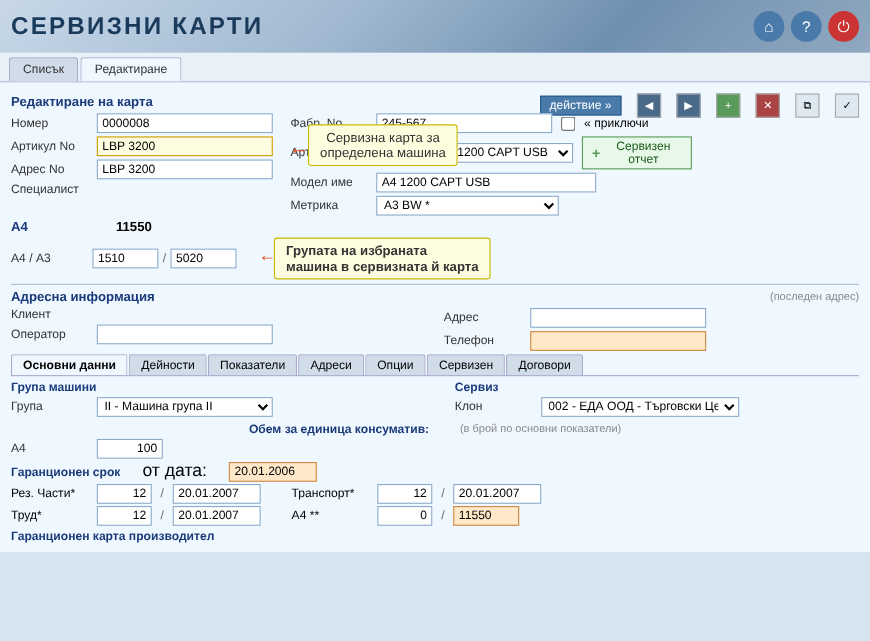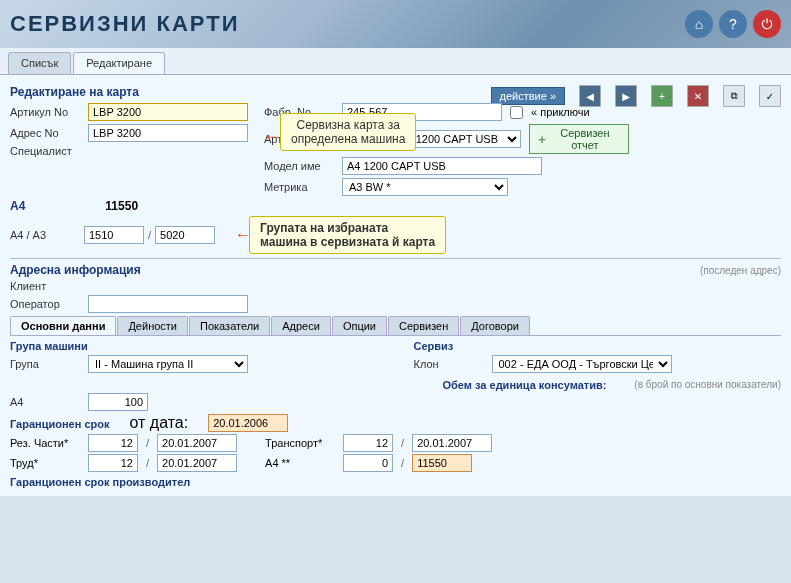--- a/index.html
+++ b/index.html
@@ -108,20 +108,24 @@
     <button class="toolbar-btn del">✕</button>
     <button class="toolbar-btn">⧉</button>
     <button class="toolbar-btn">✓</button>
   </div>
 
   <div class="section-title">Редактиране на карта</div>
 
   <div class="two-col">
     <div class="col-left">
 
+      <div class="form-row">
+        <span class="form-label">Номер</span>
+        <input class="form-input wide" value="0000008" readonly="" style="background: rgb(255, 255, 255);">
+      </div>
 
       <div class="form-row">
         <span class="form-label">Артикул No</span>
         <input class="form-input wide" value="LBP 3200" style="background: rgb(255, 253, 224); border-color: rgb(204, 153, 0);">
       </div>
 
       <div class="form-row">
         <span class="form-label">Адрес No</span>
         <input class="form-input wide" value="LBP 3200" style="">
       </div>
@@ -192,20 +196,30 @@
       <span class="last-addr">(последен адрес)</span>
     </div>
     <div class="two-col">
       <div class="col-left">
         <div class="form-row">
           <span class="form-label">Клиент</span>
         </div>
         <div class="form-row">
           <span class="form-label">Оператор</span>
           <input class="form-input wide" value="" style="">
+        </div>
+      </div>
+      <div class="col-right">
+        <div class="form-row">
+          <span class="form-label">Адрес</span>
+          <input class="form-input wide" value="" style="">
+        </div>
+        <div class="form-row">
+          <span class="form-label">Телефон</span>
+          <input class="form-input wide orange" value="" style="">
         </div>
       </div>
     </div>
   </div>
 
   <div class="inner-tabs">
     <div class="inner-tab active">Основни данни</div>
     <div class="inner-tab">Дейности</div>
     <div class="inner-tab">Показатели</div>
     <div class="inner-tab">Адреси</div>
@@ -229,21 +243,21 @@
       <div class="form-row">
         <span class="form-label">Клон</span>
         <select class="form-select" style="width:180px;">
           <option>002 - ЕДА ООД - Търговски Це...</option>
         </select>
       </div>
     </div>
   </div>
 
   <div class="vol-section">
-    <div style="display:flex; justify-content:flex-end;gap:28px;">
+    <div style="display:flex; justify-content:center;gap:28px;">
       <span class="vol-title">Обем за единица консуматив:</span>
       <span class="vol-note">(в брой по основни показатели)</span>
     </div>
     <div class="form-row">
       <span class="form-label">А4</span>
       <input class="form-input narrow" value="100" style="text-align: right;">
     </div>
   </div>
 
   <div>
@@ -271,15 +285,15 @@
       <span class="slash">/</span>
       <input class="warranty-input" style="width: 80px;" value="20.01.2007">
 
       <span style="min-width:70px; font-size:11px; margin-left:20px;">А4 **</span>
       <input class="warranty-input" value="0" style="text-align: right;">
       <span class="slash">/</span>
       <input class="warranty-input orange" style="width: 60px; background: rgb(255, 232, 200); border-color: rgb(204, 136, 68);" value="11550">
     </div>
   </div>
 
-  <div class="prod-guar">Гаранционен срок производител</div>
+  <div class="prod-guar">Гаранционен карта производител</div>
 
 </div>
 
 </body></html>

